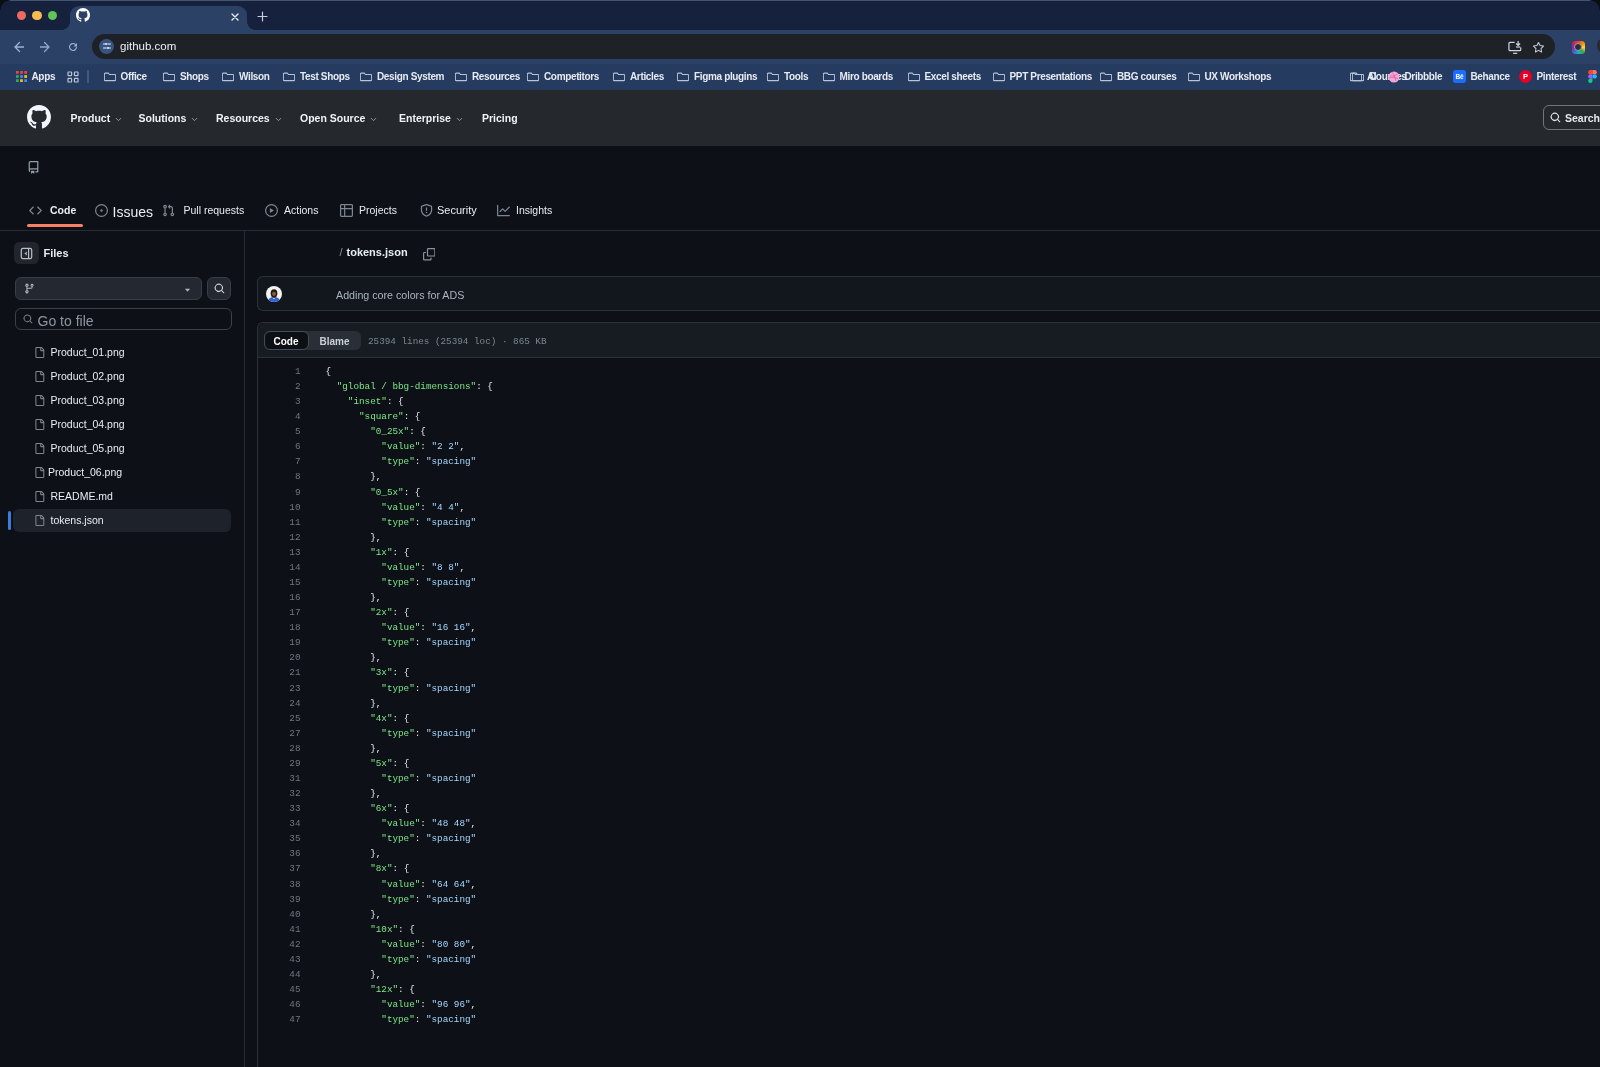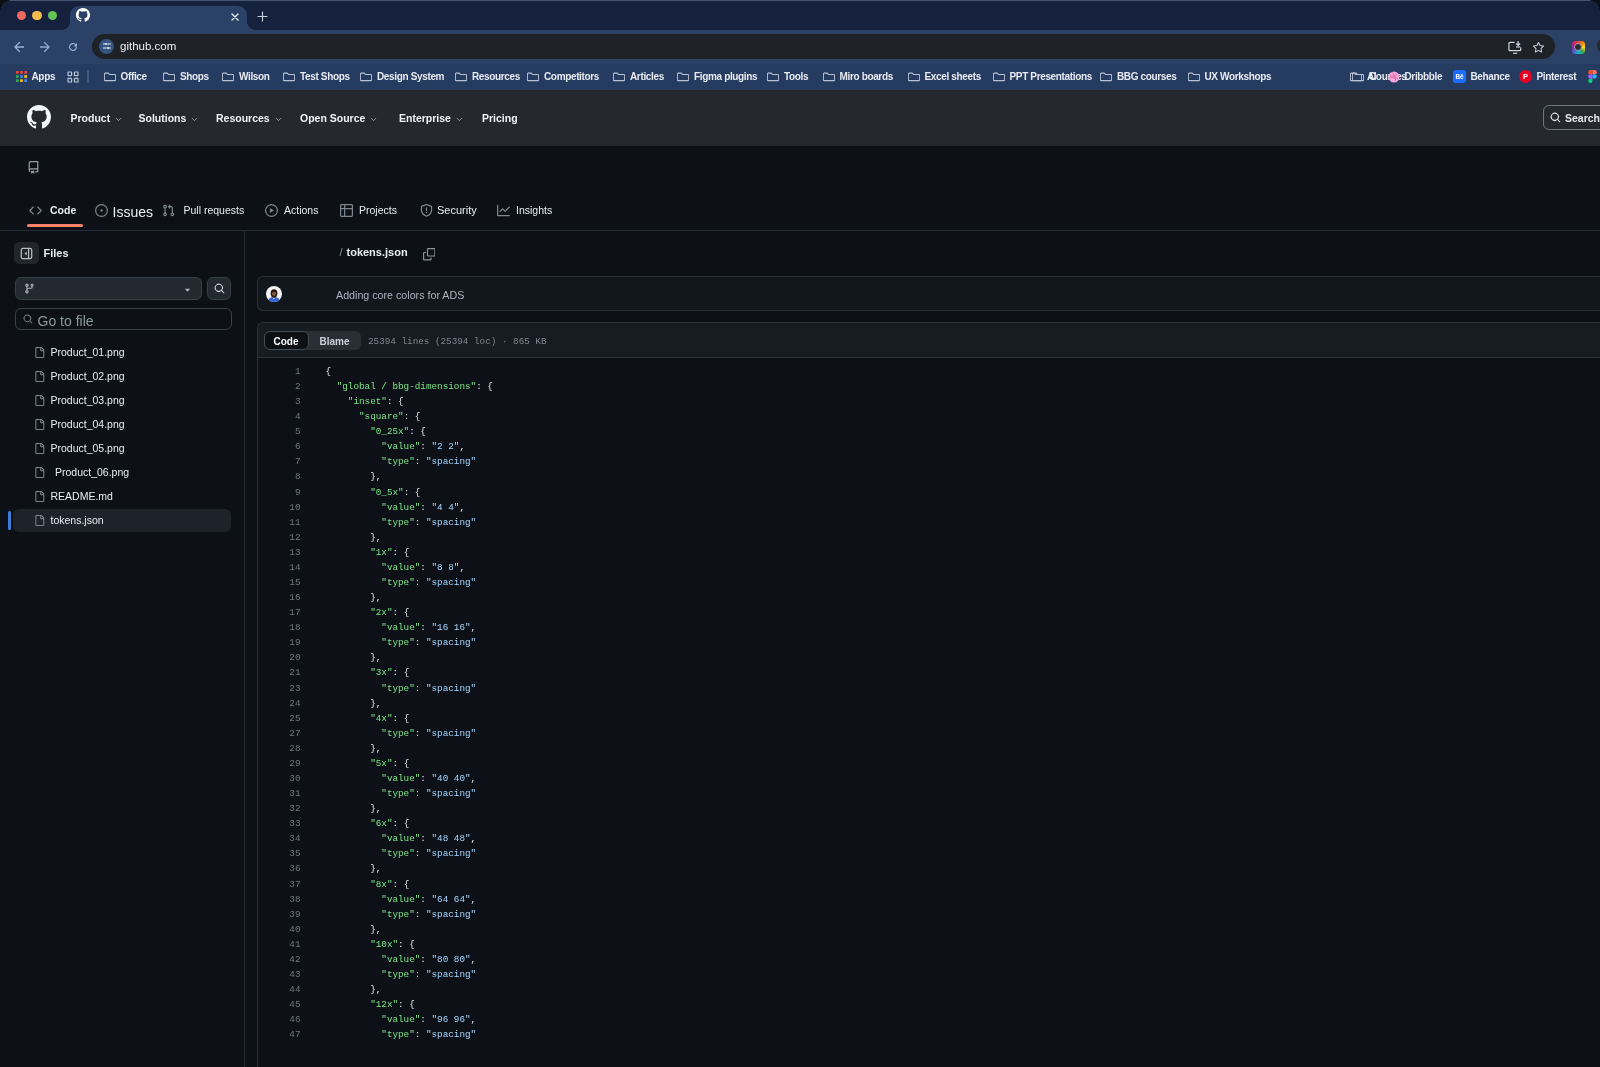--- a/index.html
+++ b/index.html
@@ -336,21 +336,21 @@
 <div class="frow" style="top:436px">
     <svg style="position:absolute;left:33.5px;top:6.5px" width="11" height="11" viewBox="0 0 16 16" fill="#7d8590">
       <path d="M2 1.75C2 .784 2.784 0 3.75 0h6.586c.464 0 .909.184 1.237.513l2.914 2.914c.329.328.513.773.513 1.237v9.586A1.75 1.75 0 0 1 13.25 16h-9.5A1.75 1.75 0 0 1 2 14.25Zm1.75-.25a.25.25 0 0 0-.25.25v12.5c0 .138.112.25.25.25h9.5a.25.25 0 0 0 .25-.25V6h-2.75A1.75 1.75 0 0 1 9 4.25V1.5Zm6.75.062V4.25c0 .138.112.25.25.25h2.688l-.011-.013-2.914-2.914-.013-.011Z" fill-rule="evenodd"></path>
     </svg>
     <span style="position:absolute;left:50.5px">Product_05.png</span>
   </div>
 <div class="frow" style="top:460px">
     <svg style="position:absolute;left:33.5px;top:6.5px" width="11" height="11" viewBox="0 0 16 16" fill="#7d8590">
       <path d="M2 1.75C2 .784 2.784 0 3.75 0h6.586c.464 0 .909.184 1.237.513l2.914 2.914c.329.328.513.773.513 1.237v9.586A1.75 1.75 0 0 1 13.25 16h-9.5A1.75 1.75 0 0 1 2 14.25Zm1.75-.25a.25.25 0 0 0-.25.25v12.5c0 .138.112.25.25.25h9.5a.25.25 0 0 0 .25-.25V6h-2.75A1.75 1.75 0 0 1 9 4.25V1.5Zm6.75.062V4.25c0 .138.112.25.25.25h2.688l-.011-.013-2.914-2.914-.013-.011Z" fill-rule="evenodd"></path>
     </svg>
-    <span style="position:absolute;left:55px">Product_06.png</span>
+    <span style="position:absolute;left:48px">Product_06.png</span>
   </div>
 <div class="frow" style="top:484px">
     <svg style="position:absolute;left:33.5px;top:6.5px" width="11" height="11" viewBox="0 0 16 16" fill="#7d8590">
       <path d="M2 1.75C2 .784 2.784 0 3.75 0h6.586c.464 0 .909.184 1.237.513l2.914 2.914c.329.328.513.773.513 1.237v9.586A1.75 1.75 0 0 1 13.25 16h-9.5A1.75 1.75 0 0 1 2 14.25Zm1.75-.25a.25.25 0 0 0-.25.25v12.5c0 .138.112.25.25.25h9.5a.25.25 0 0 0 .25-.25V6h-2.75A1.75 1.75 0 0 1 9 4.25V1.5Zm6.75.062V4.25c0 .138.112.25.25.25h2.688l-.011-.013-2.914-2.914-.013-.011Z" fill-rule="evenodd"></path>
     </svg>
     <span style="position:absolute;left:50.5px">README.md</span>
   </div>
 <div class="abs" style="left:13px;top:509px;width:218px;height:23px;background:#1e222a;border-radius:6px"></div>
 <div class="abs" style="left:7.5px;top:510.5px;width:3.5px;height:19px;background:#3d7dda;border-radius:2px"></div>
 <div class="frow" style="top:508px">
@@ -408,21 +408,20 @@
     <div class="cl"><span class="ln">18</span><span class="cd">          <span class="k">"value"</span>: <span class="s">"16 16"</span>,</span></div>
     <div class="cl"><span class="ln">19</span><span class="cd">          <span class="k">"type"</span>: <span class="s">"spacing"</span></span></div>
     <div class="cl"><span class="ln">20</span><span class="cd">        },</span></div>
     <div class="cl"><span class="ln">21</span><span class="cd">        <span class="k">"3x"</span>: {</span></div>
     <div class="cl"><span class="ln">23</span><span class="cd">          <span class="k">"type"</span>: <span class="s">"spacing"</span></span></div>
     <div class="cl"><span class="ln">24</span><span class="cd">        },</span></div>
     <div class="cl"><span class="ln">25</span><span class="cd">        <span class="k">"4x"</span>: {</span></div>
     <div class="cl"><span class="ln">27</span><span class="cd">          <span class="k">"type"</span>: <span class="s">"spacing"</span></span></div>
     <div class="cl"><span class="ln">28</span><span class="cd">        },</span></div>
     <div class="cl"><span class="ln">29</span><span class="cd">        <span class="k">"5x"</span>: {</span></div>
-    <div class="cl"><span class="ln">30</span><span class="cd">          <span class="k">"value"</span>: <span class="s">"40 40"</span>,</span></div>
     <div class="cl"><span class="ln">31</span><span class="cd">          <span class="k">"type"</span>: <span class="s">"spacing"</span></span></div>
     <div class="cl"><span class="ln">32</span><span class="cd">        },</span></div>
     <div class="cl"><span class="ln">33</span><span class="cd">        <span class="k">"6x"</span>: {</span></div>
     <div class="cl"><span class="ln">34</span><span class="cd">          <span class="k">"value"</span>: <span class="s">"48 48"</span>,</span></div>
     <div class="cl"><span class="ln">35</span><span class="cd">          <span class="k">"type"</span>: <span class="s">"spacing"</span></span></div>
     <div class="cl"><span class="ln">36</span><span class="cd">        },</span></div>
     <div class="cl"><span class="ln">37</span><span class="cd">        <span class="k">"8x"</span>: {</span></div>
     <div class="cl"><span class="ln">38</span><span class="cd">          <span class="k">"value"</span>: <span class="s">"64 64"</span>,</span></div>
     <div class="cl"><span class="ln">39</span><span class="cd">          <span class="k">"type"</span>: <span class="s">"spacing"</span></span></div>
     <div class="cl"><span class="ln">40</span><span class="cd">        },</span></div>

